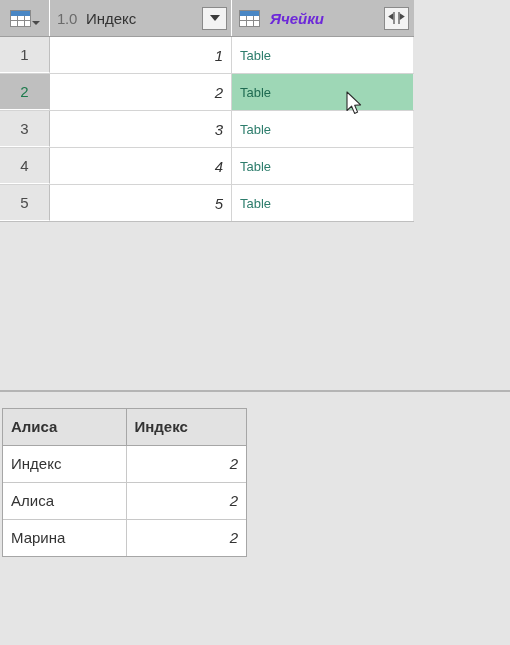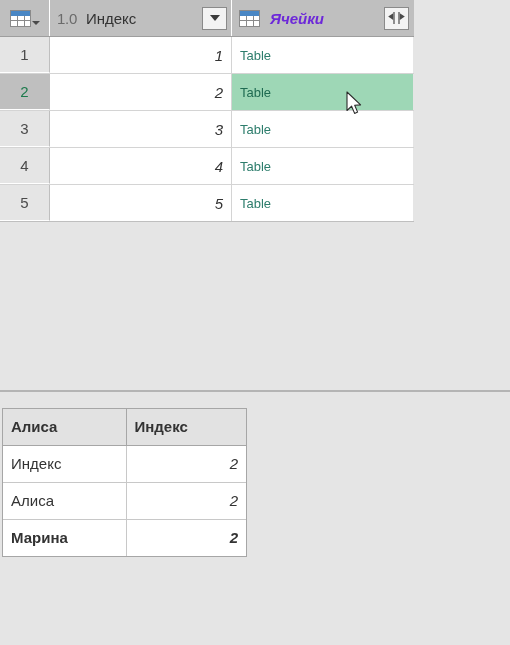--- a/index.html
+++ b/index.html
@@ -291,21 +291,21 @@
     box-sizing: border-box;
     background: #ffffff;
     border-right: 1px solid #c8c8c8;
     border-bottom: 1px solid #c8c8c8;
     font-size: 15px;
     color: #333333;
     padding: 0 8px;
     white-space: nowrap;
   }
   #nested-preview td:last-child { border-right: none; }
-  #nested-preview tr:last-child td { border-bottom: none; font-weight: bold; }
+  #nested-preview tr:last-child td { border-bottom: none; }
   #nested-preview td.num {
     text-align: right;
     font-style: italic;
   }
 
   
   #mouse-cursor {
     position: absolute;
     left: 346px;
     top: 91px;

